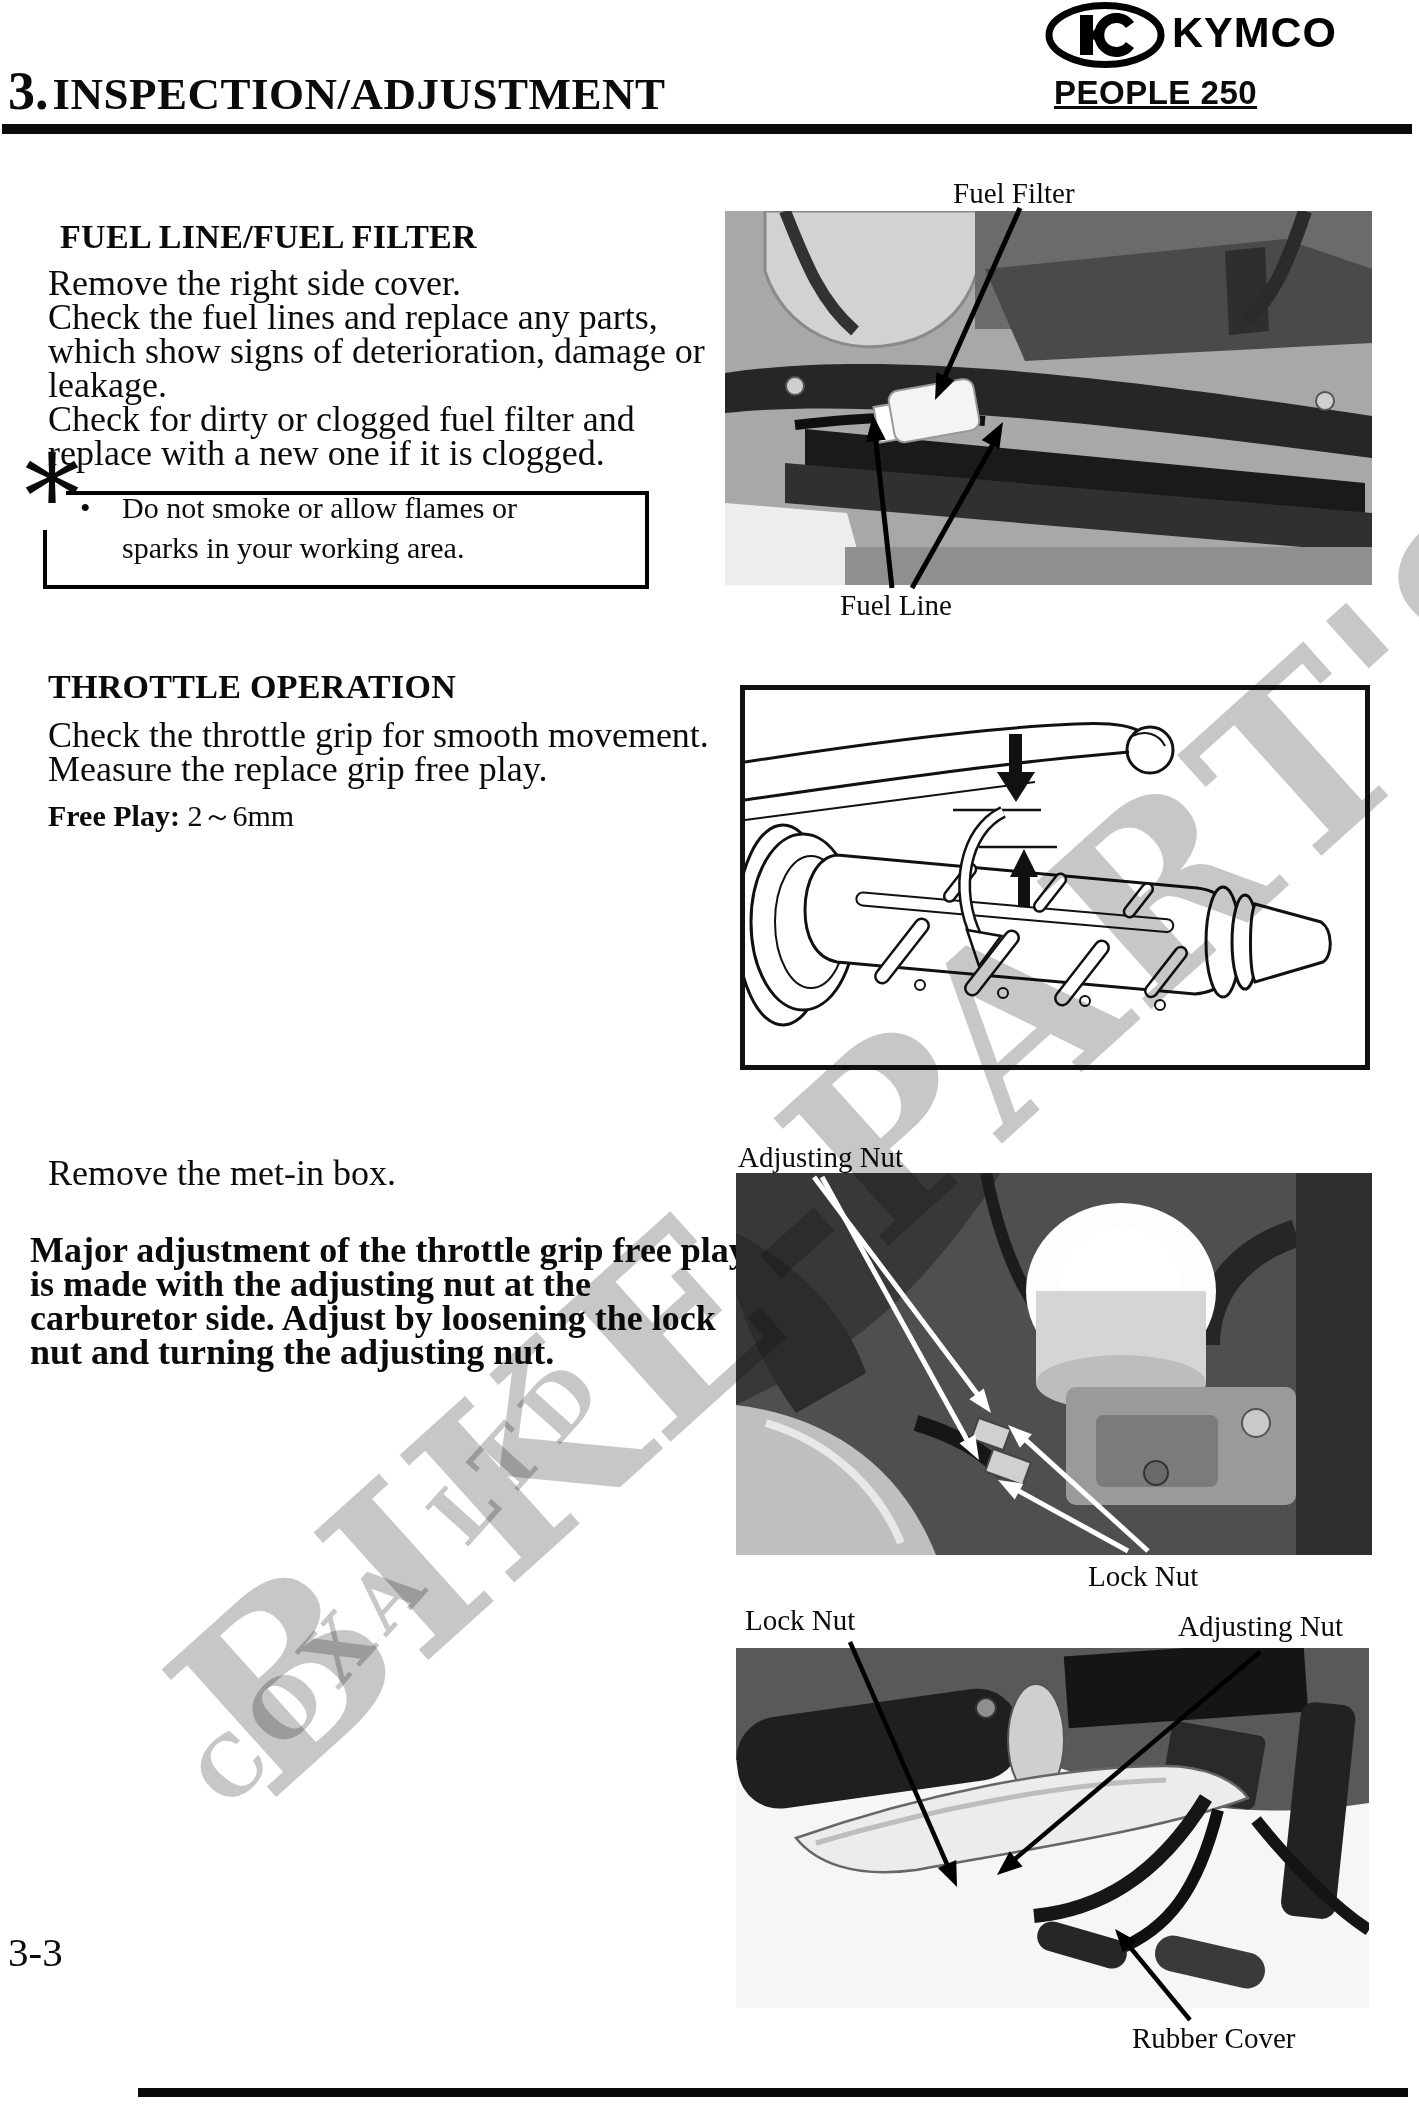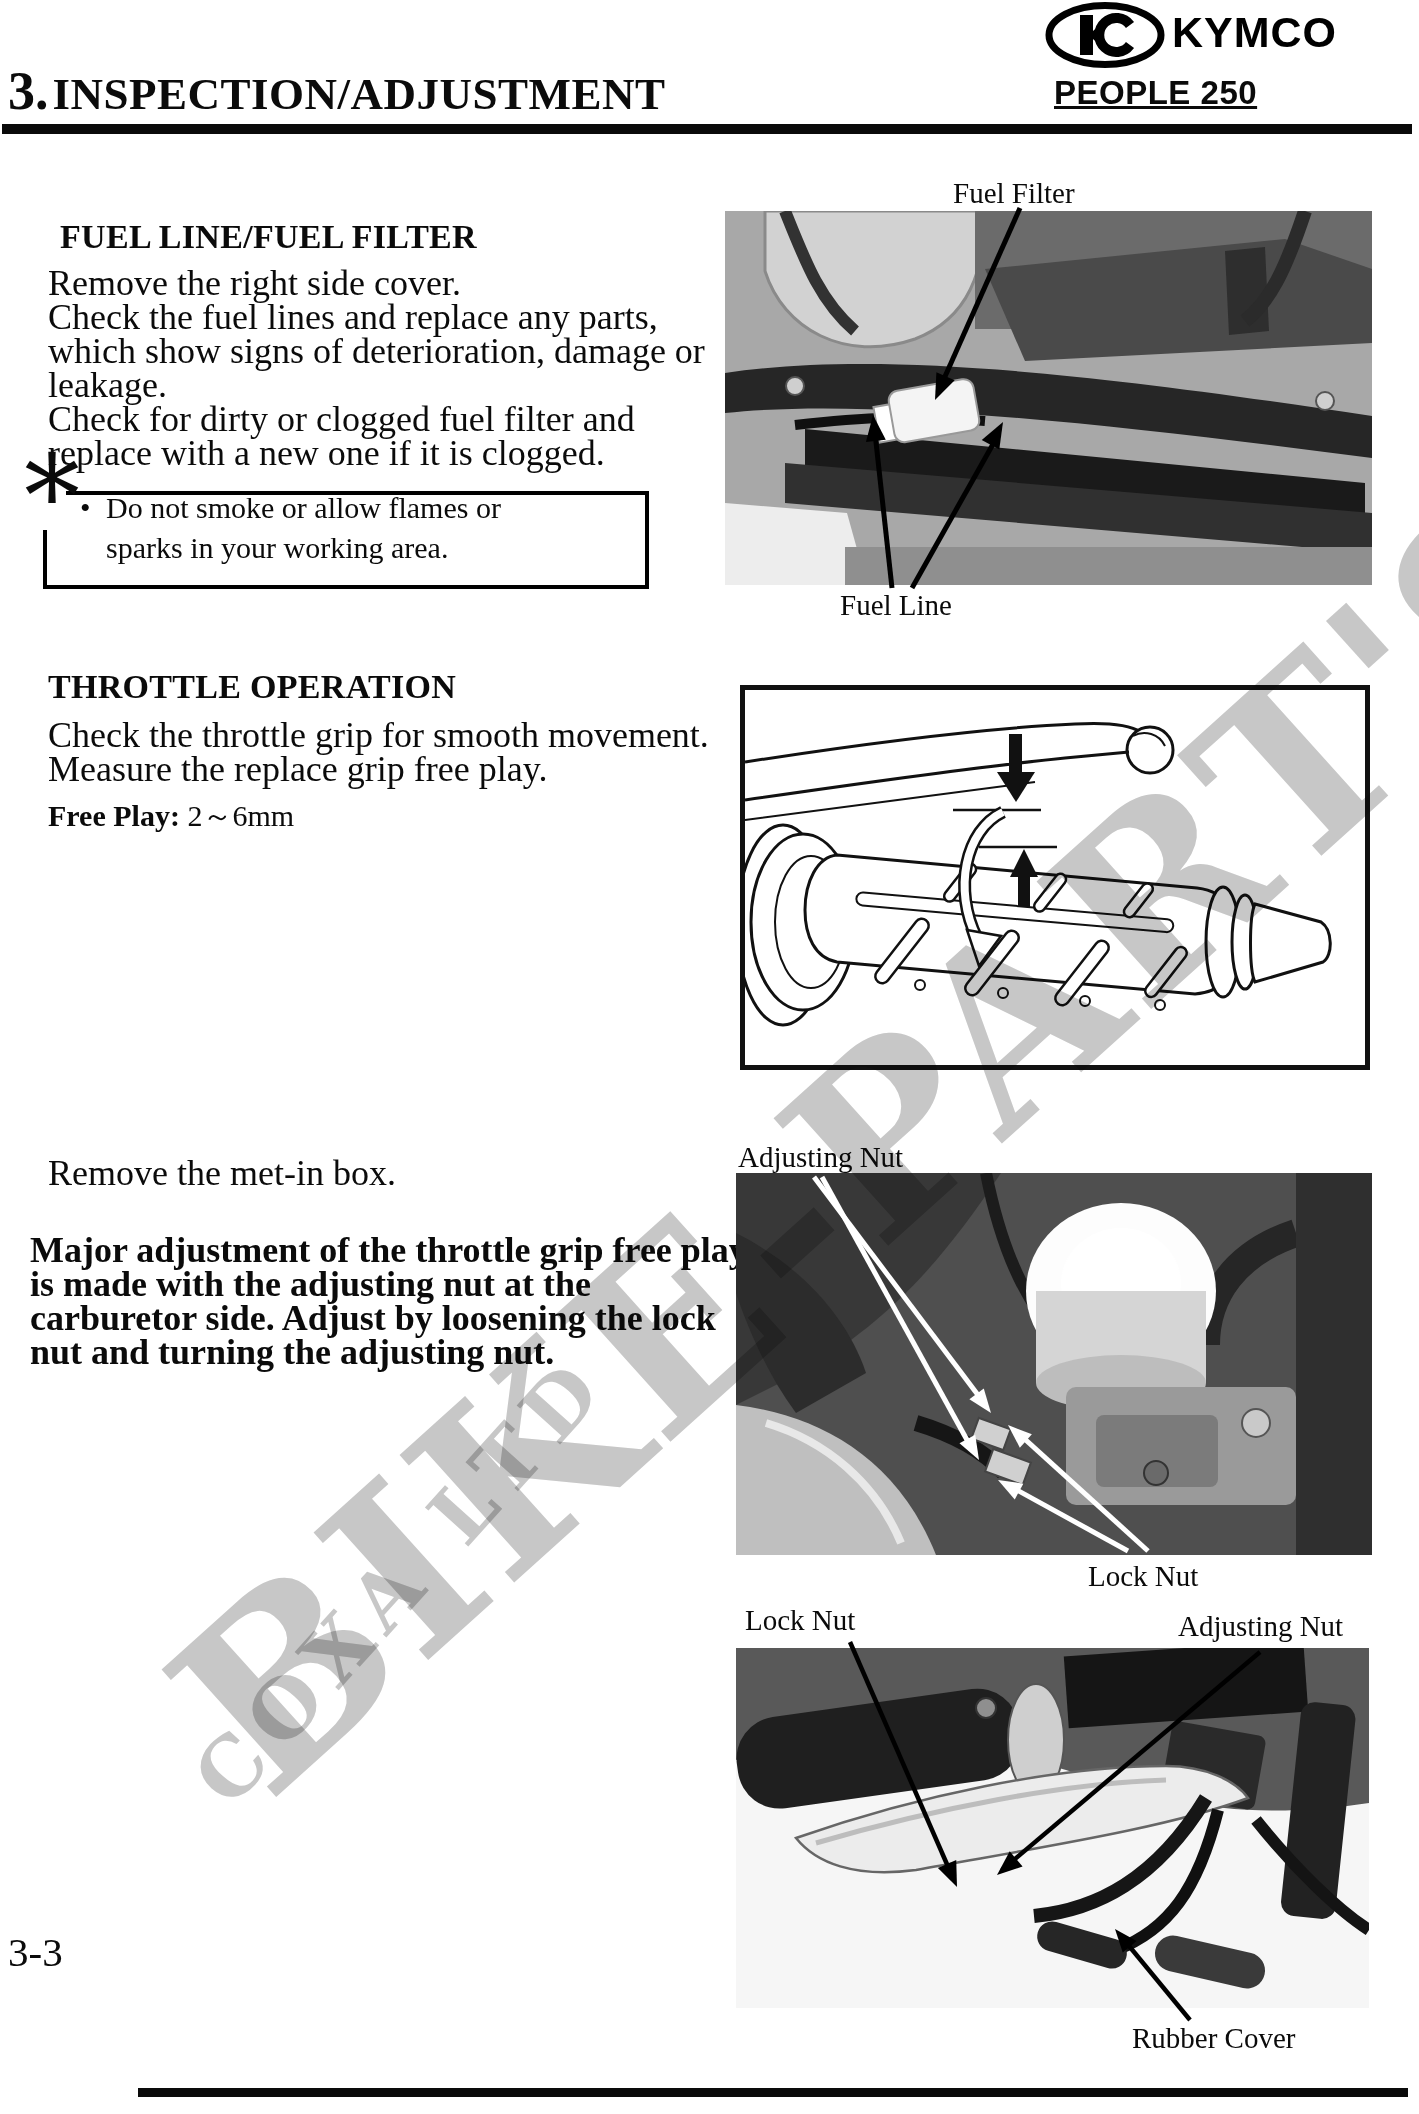--- a/index.html
+++ b/index.html
@@ -20,21 +20,21 @@
   .h2{font-weight:bold;font-size:34px;letter-spacing:.3px;white-space:nowrap;}
   .para .ln{font-size:36px;line-height:34px;white-space:nowrap;}
   .freeplay{font-size:30px;white-space:nowrap;}
   .freeplay .fp-label{font-weight:bold;}
   
   .warnwrap{left:22px;top:452px;width:650px;height:150px;}
   .warn-ast{position:absolute;left:2px;top:-12px;font-size:112px;line-height:1;
             font-family:"DejaVu Serif",serif;}
   .warn-text{position:absolute;left:58px;top:36px;font-size:30px;line-height:40px;}
   .warn-text .bullet{position:absolute;left:0;top:0;}
-  .warn-text .wlines{margin-left:26px;}
+  .warn-text .wlines{margin-left:42px;}
   .warn-text .ln{white-space:nowrap;}
   
   .fig{position:absolute;}
   .figlabel{position:absolute;font-size:29px;white-space:nowrap;z-index:4;}
   .photo{position:absolute;overflow:hidden;z-index:1;}
   .photo svg{display:block;}
   .overlay{position:absolute;left:0;top:0;z-index:3;pointer-events:none;}
   .drawbox{position:absolute;left:740px;top:685px;width:620px;height:375px;
            border:5px solid #111;background:#fff;z-index:1;}
   

